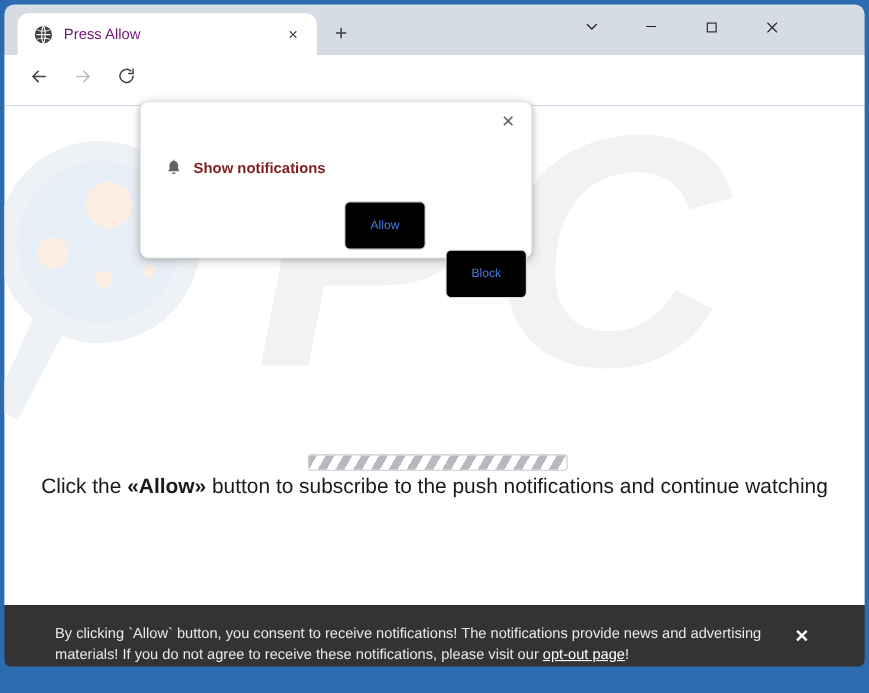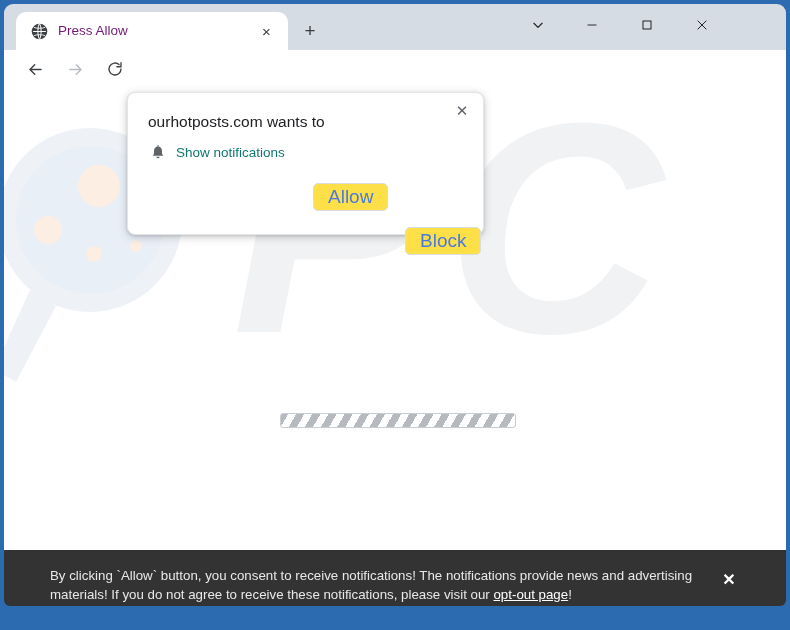--- a/index.html
+++ b/index.html
@@ -274,33 +274,34 @@
   }
   #perm-bell {
     position: absolute;
     left: 21px; top: 51px;
     width: 18px; height: 18px;
   }
   #perm-item {
     position: absolute;
     left: 48px; top: 52px;
     font-size: 13.5px;
-    color: #0f766e;
+    color: #7f1d1d;
+    font-weight: bold;
   }
   .perm-btn {
     position: absolute;
     top: 90px;
-    height: 28px;
+    height: 44px;
     min-width: 74px;
     padding: 0 14px;
-    background: #fde047;
+    background: #000000;
     border: 1px solid #dadce0;
     border-radius: 5px;
     color: #4a7ae0;
-    font-size: 19px;
+    font-size: 11px;
     font-family: "Liberation Sans", sans-serif;
     cursor: pointer;
     box-sizing: border-box;
   }
   #btn-allow { left: 185px; }
   #btn-block { left: 277px; margin-top: 44px; }
 
   
   #banner {
     position: absolute;
@@ -452,25 +453,25 @@
       <circle cx="62" cy="106" r="14" fill="#fdeee4"></circle>
       <circle cx="108" cy="130" r="8" fill="#fdeee4"></circle>
       <circle cx="150" cy="122" r="6" fill="#fdeee4"></circle>
       <path d="M44 166 L8 245 L30 258 L70 182 Z" fill="#eef2f7"></path>
     </svg>
 
     <div id="wm-pc">PC</div>
 
     <div id="progressbar"></div>
 
+    <div id="instruction"><span>Click the </span><b>«Allow»</b><span> button to subscribe to the push notifications and continue watching</span></div>
   </div>
 
   <div id="permdialog">
     <div id="perm-close">✕</div>
-    <div id="perm-title">ourhotposts.com wants to</div>
 
     <svg id="perm-bell" viewBox="0 0 24 24">
       <path d="M12 3.3c-3.1 0-5.3 2.3-5.3 5.3v4.1l-1.6 2.8h13.8l-1.6-2.8V8.6c0-3-2.2-5.3-5.3-5.3z" fill="#5f6368"></path>
       <path d="M9.9 17c0 1.2.95 2.1 2.1 2.1s2.1-.9 2.1-2.1z" fill="#5f6368"></path>
       <rect x="11.3" y="1.4" width="1.4" height="2.5" rx="0.7" fill="#5f6368"></rect>
     </svg>
     <div id="perm-item">Show notifications</div>
 
     <button class="perm-btn" id="btn-allow">Allow</button>
     <button class="perm-btn" id="btn-block">Block</button>

